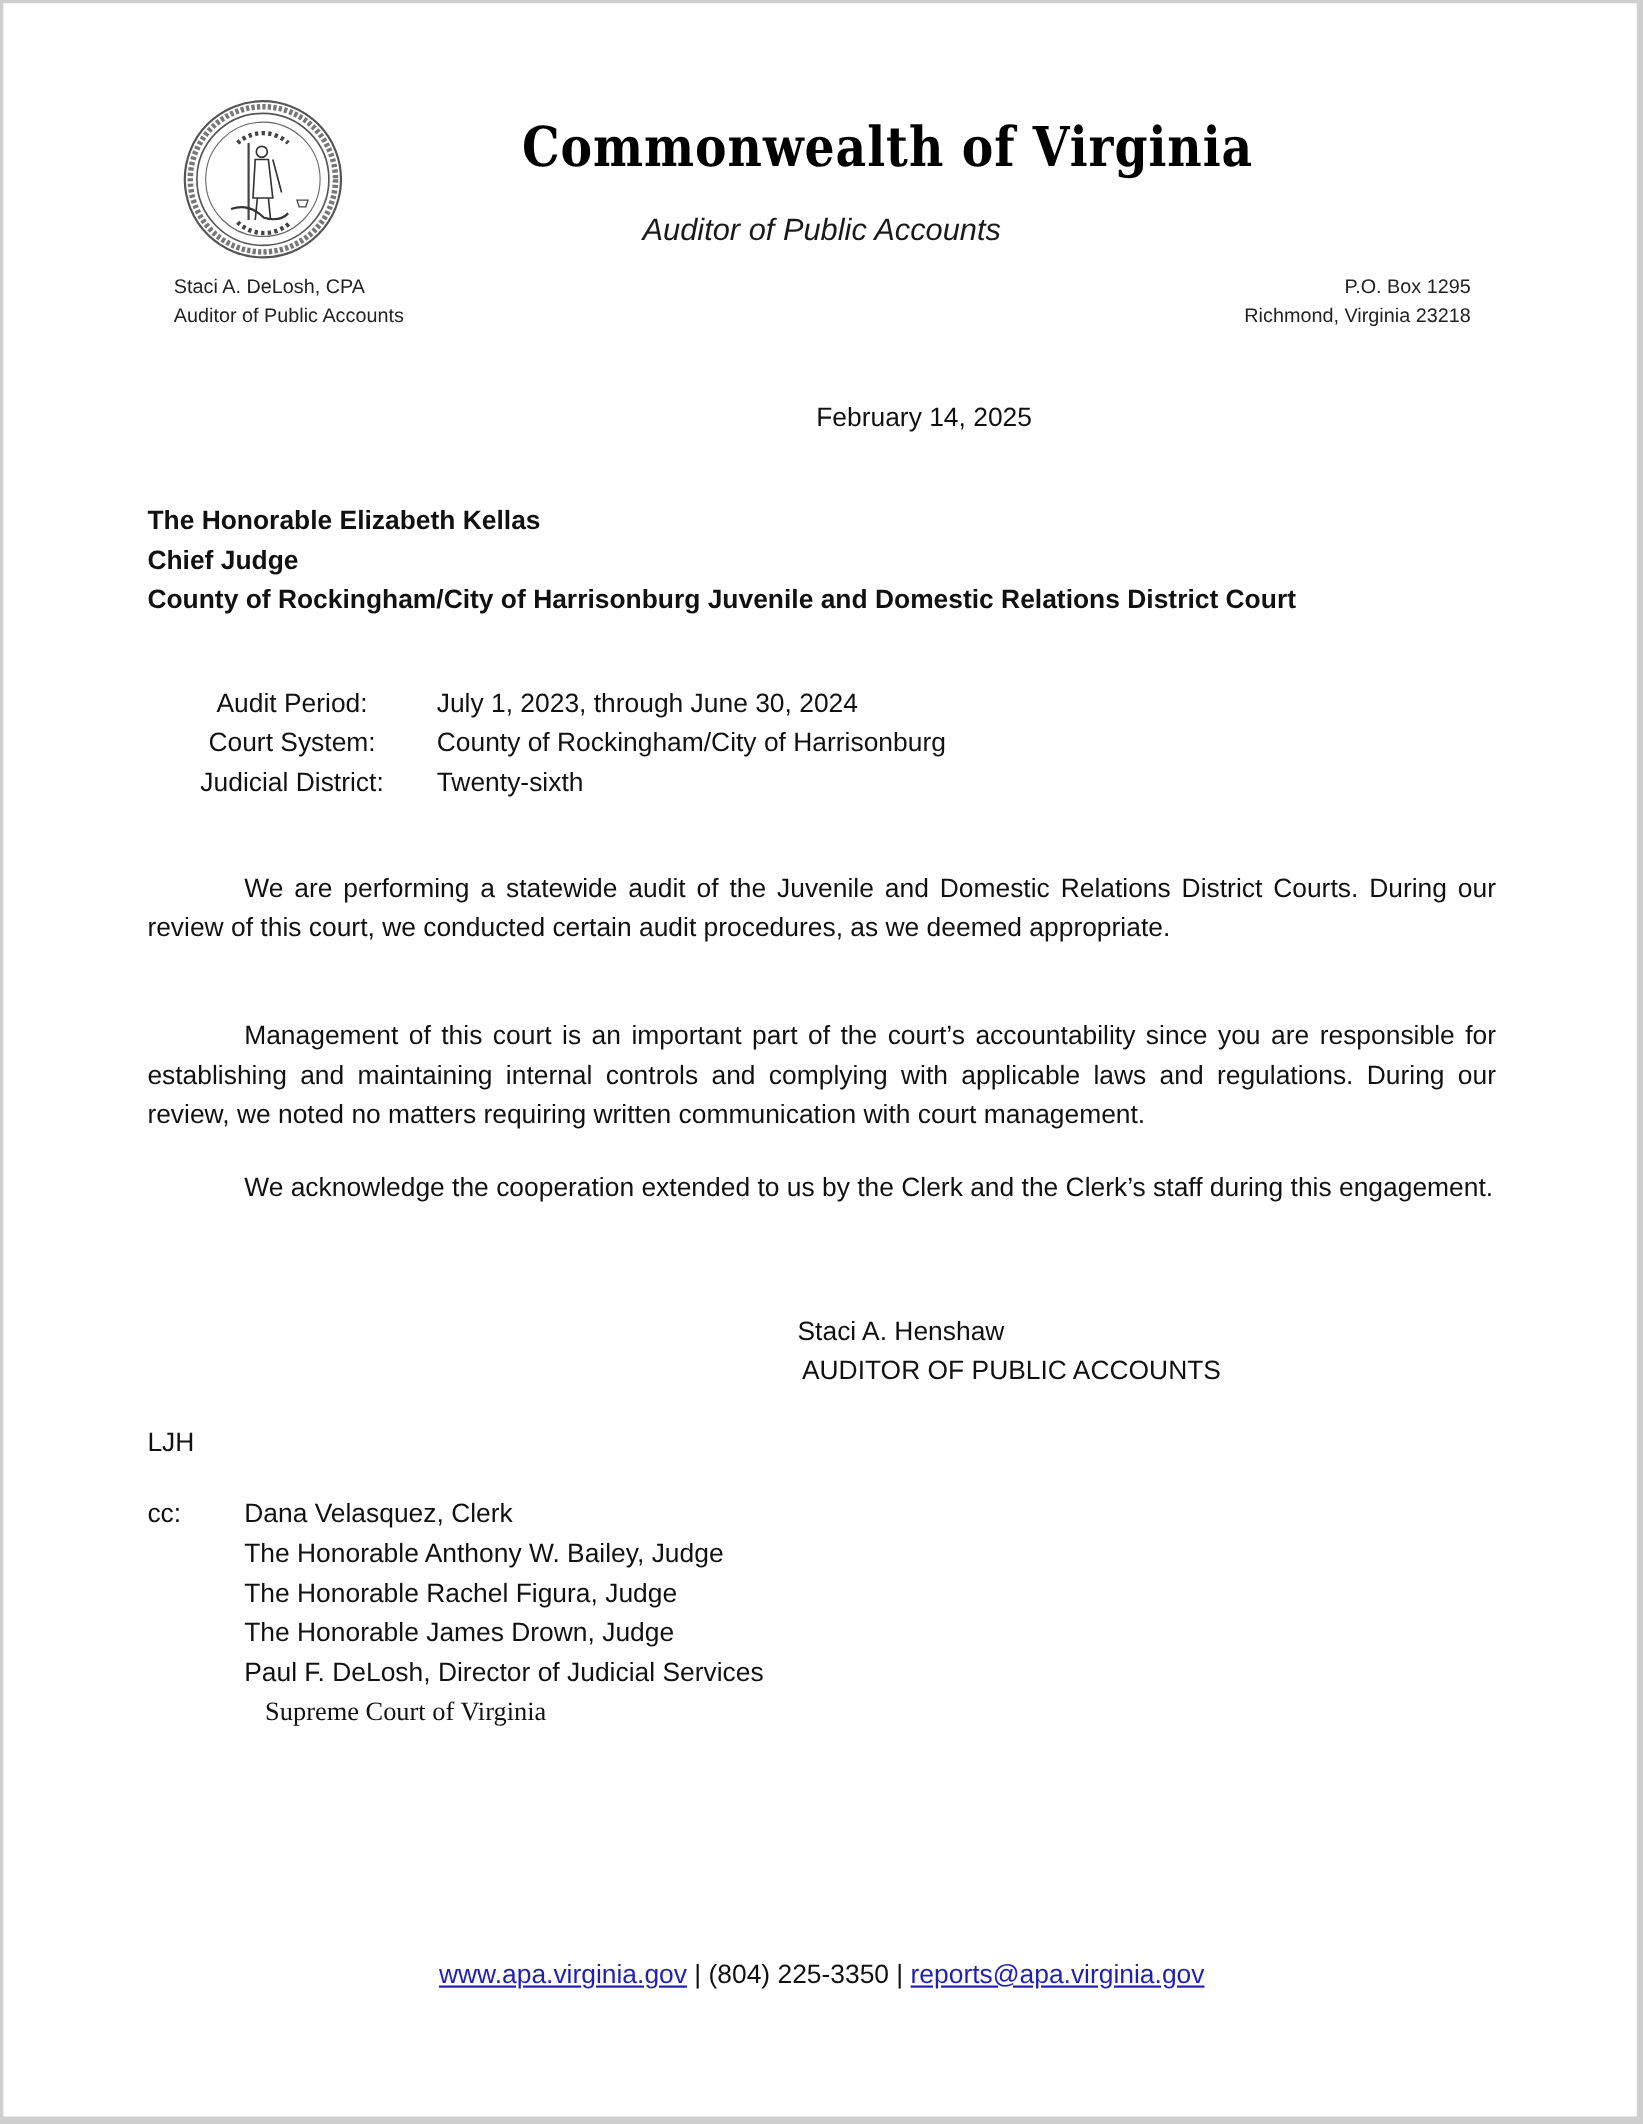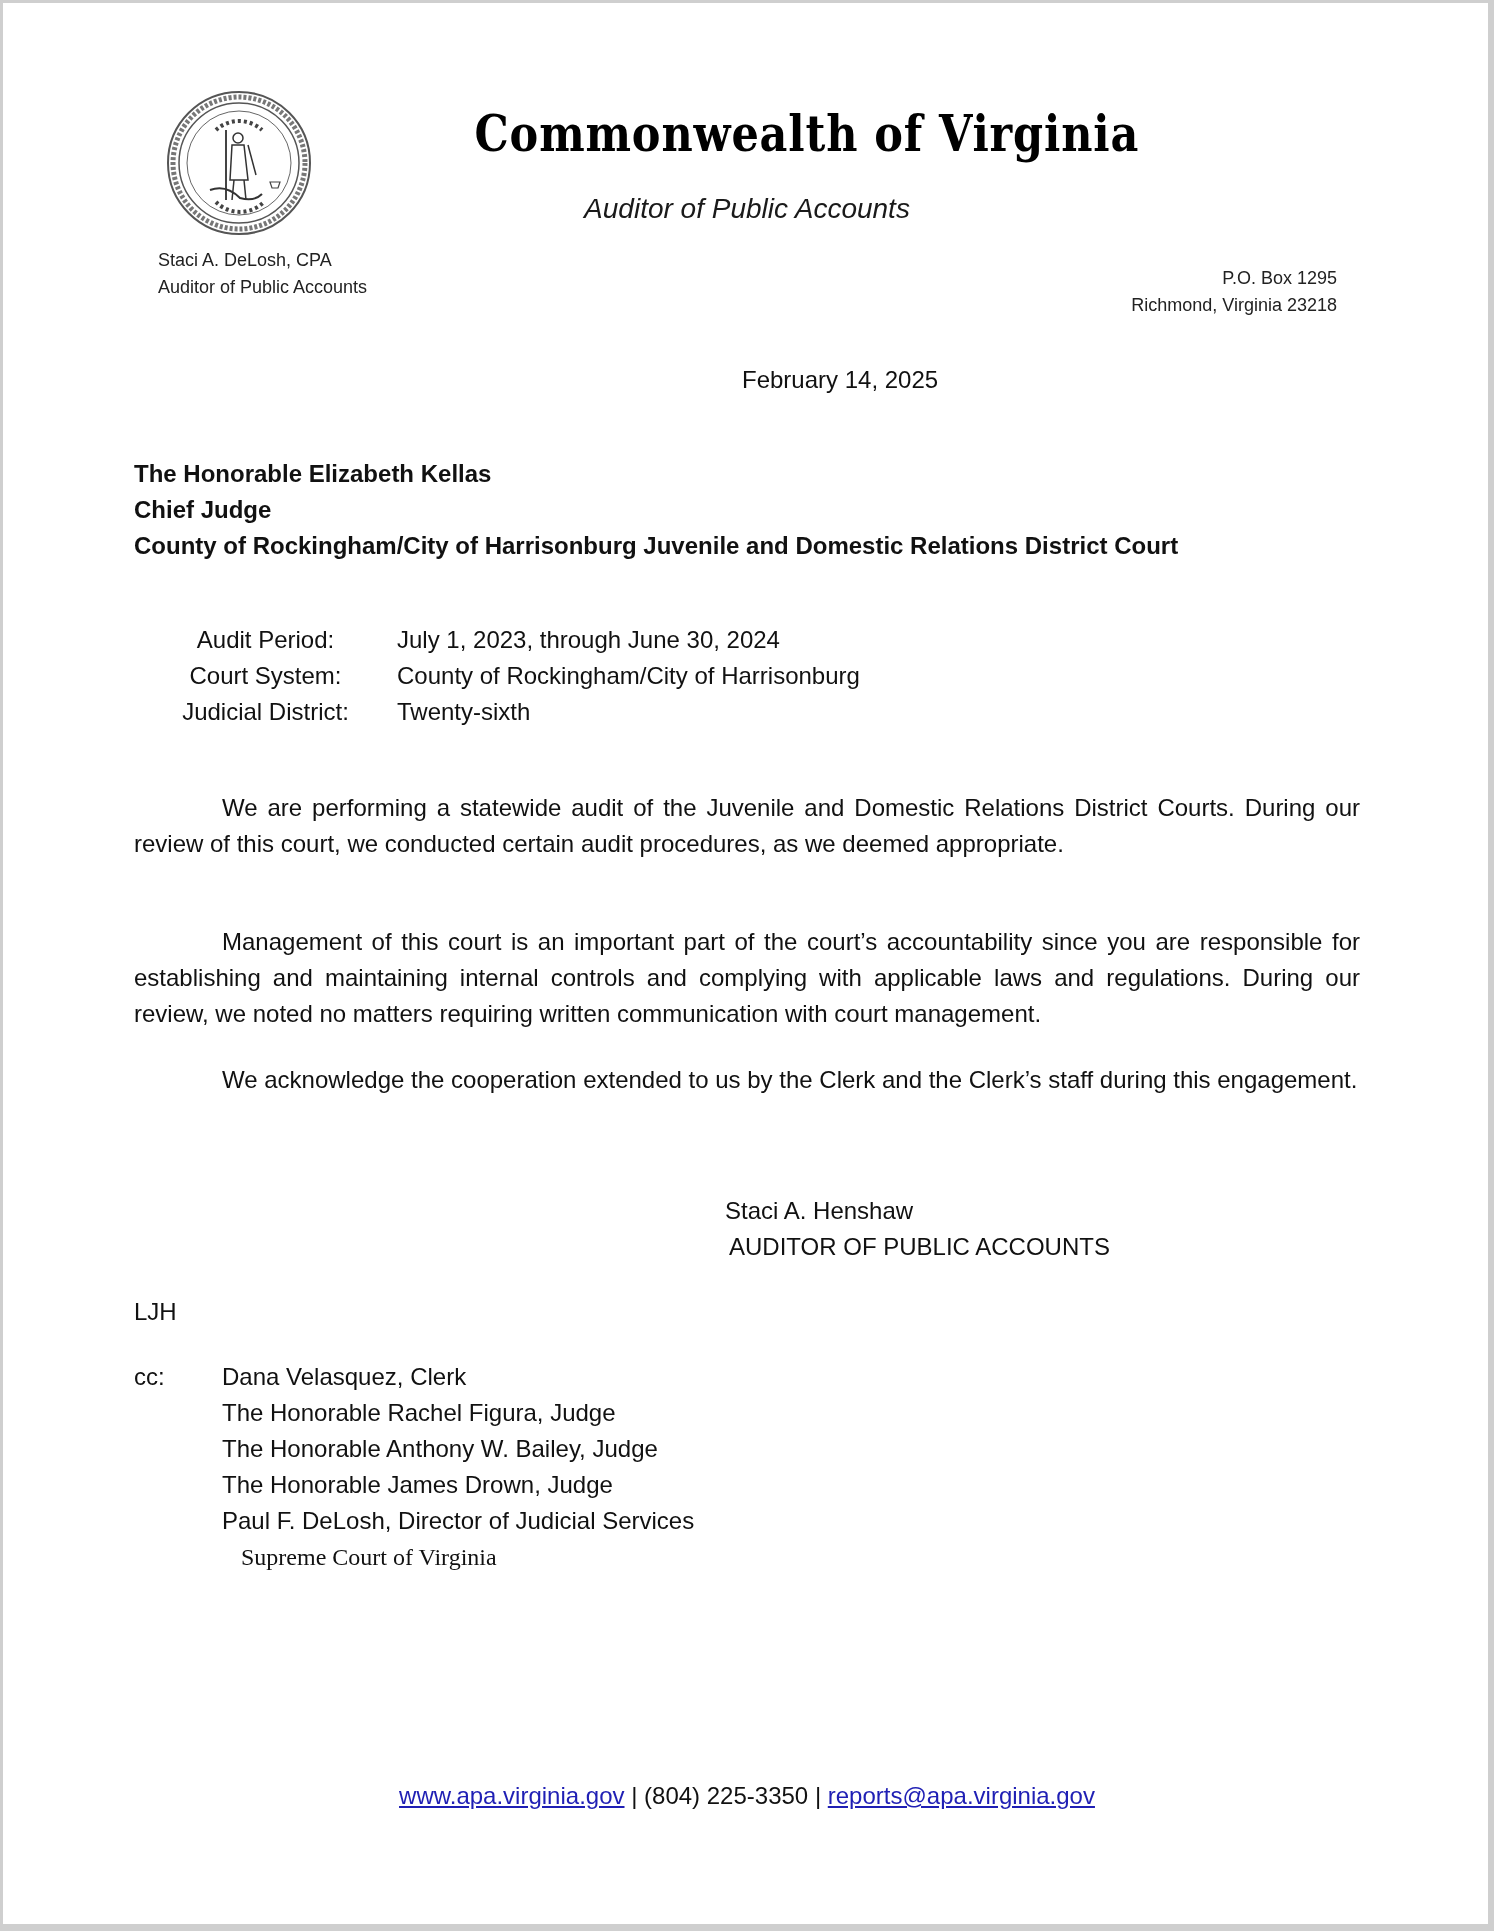--- a/index.html
+++ b/index.html
@@ -22,21 +22,21 @@
     font-family: "DejaVu Serif", serif; font-weight: bold;
     font-size: 50px; letter-spacing: 1px; color: #000;
     transform: scaleX(0.86); transform-origin: center;
   }
   .subtitle {
     left: 447px; top: 193px; width: 600px; text-align: center;
     font-style: italic; font-size: 28px; color: #1a1a1a;
   }
   .small { font-size: 18px; color: #222; line-height: 27px; }
   .hdr-left { left: 158px; top: 247px; }
-  .hdr-right { left: 1000px; top: 265px; width: 337px; text-align: right; }
+  .hdr-right { left: 1000px; top: 247px; width: 337px; text-align: right; }
   .body-text { font-size: 24px; line-height: 36px; color: #111; }
   .date { left: 730px; top: 362px; margin-left: 12px; }
   .addressee { left: 134px; top: 456px; font-weight: bold; }
   .info { left: 134px; top: 622px; }
   .info-row { display: flex; }
   .info-label { width: 263px; text-align: center; }
   .para {
     position: absolute; left: 134px; width: 1226px;
     text-align: justify; text-align-last: left; white-space: normal;
   }
@@ -124,25 +124,25 @@
 
 <div class="abs body-text initials">LJH</div>
 
 <div class="abs body-text cc">
   <div class="cc-row">
     <span class="cc-label">cc:</span>
     <span>Dana Velasquez, Clerk</span>
   </div>
   <div class="cc-row">
     <span class="cc-label"></span>
-    <span>The Honorable Rachel Figura, Judge</span>
+    <span>The Honorable Anthony W. Bailey, Judge</span>
   </div>
   <div class="cc-row">
     <span class="cc-label"></span>
-    <span>The Honorable Anthony W. Bailey, Judge</span>
+    <span>The Honorable Rachel Figura, Judge</span>
   </div>
   <div class="cc-row">
     <span class="cc-label"></span>
     <span>The Honorable James Drown, Judge</span>
   </div>
   <div class="cc-row">
     <span class="cc-label"></span>
     <span>Paul F. DeLosh, Director of Judicial Services</span>
   </div>
   <div class="cc-row">

